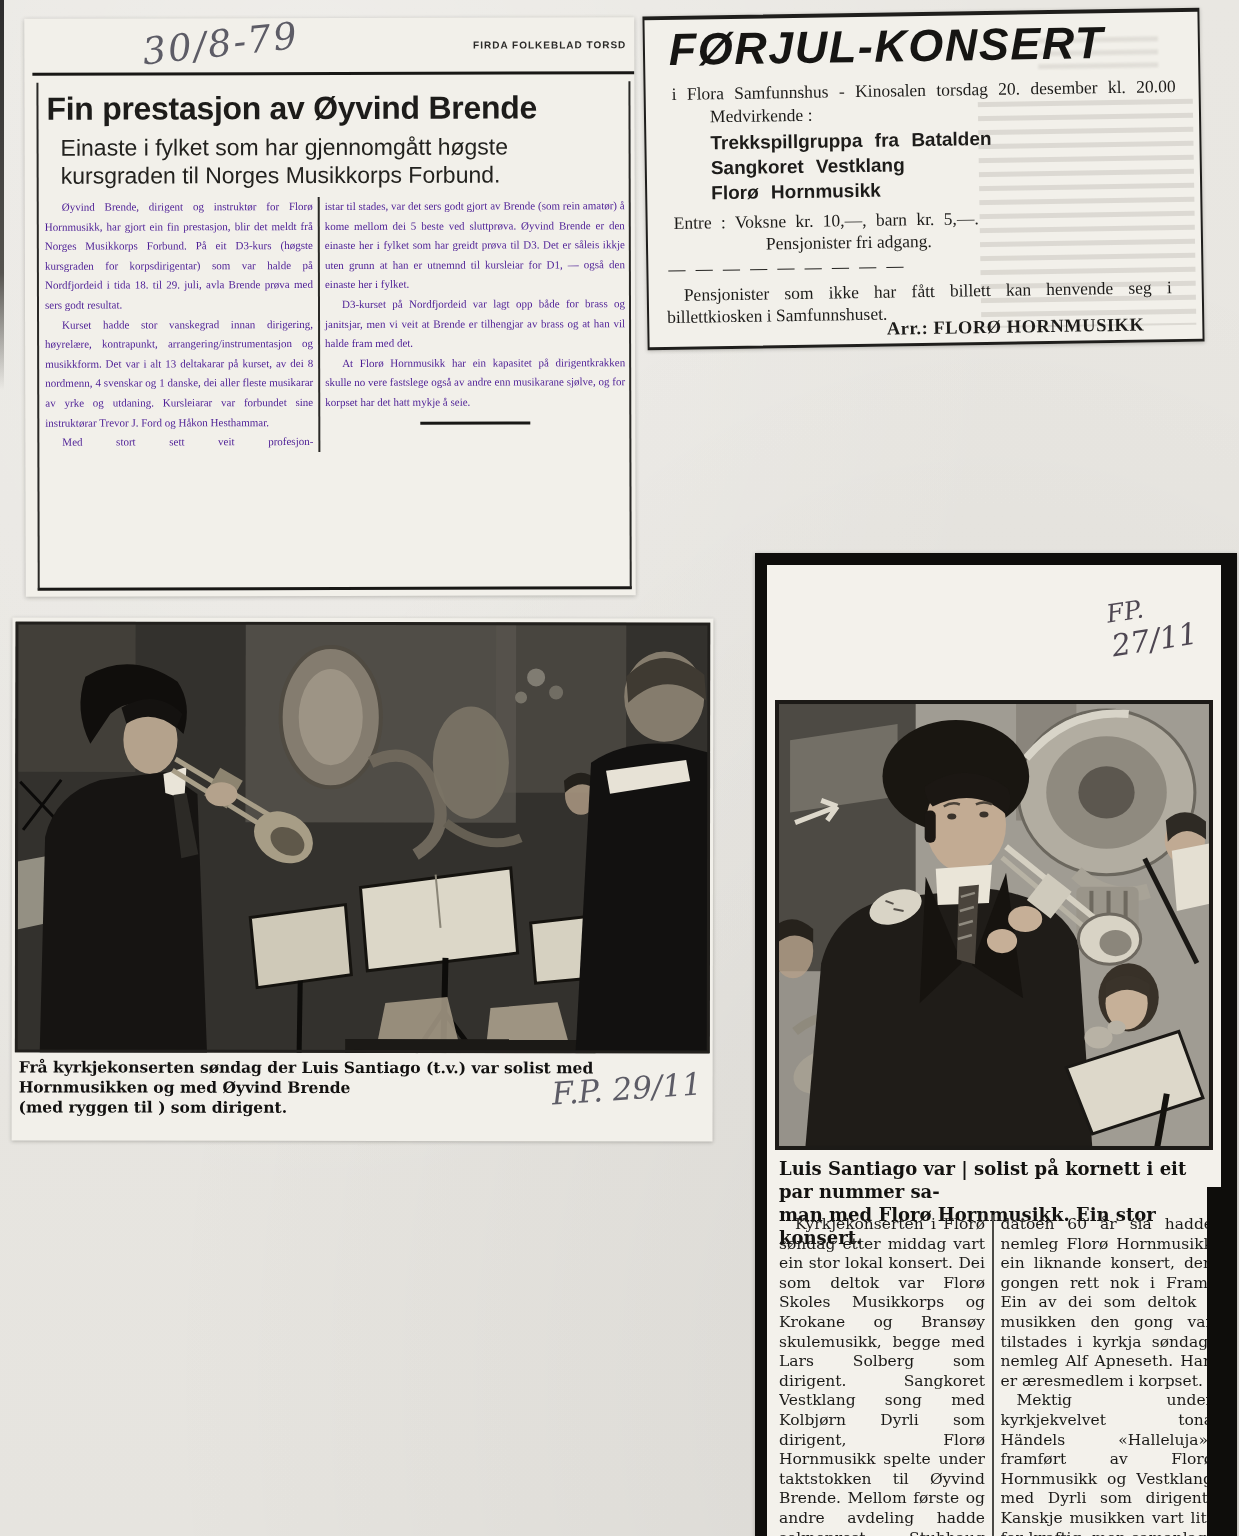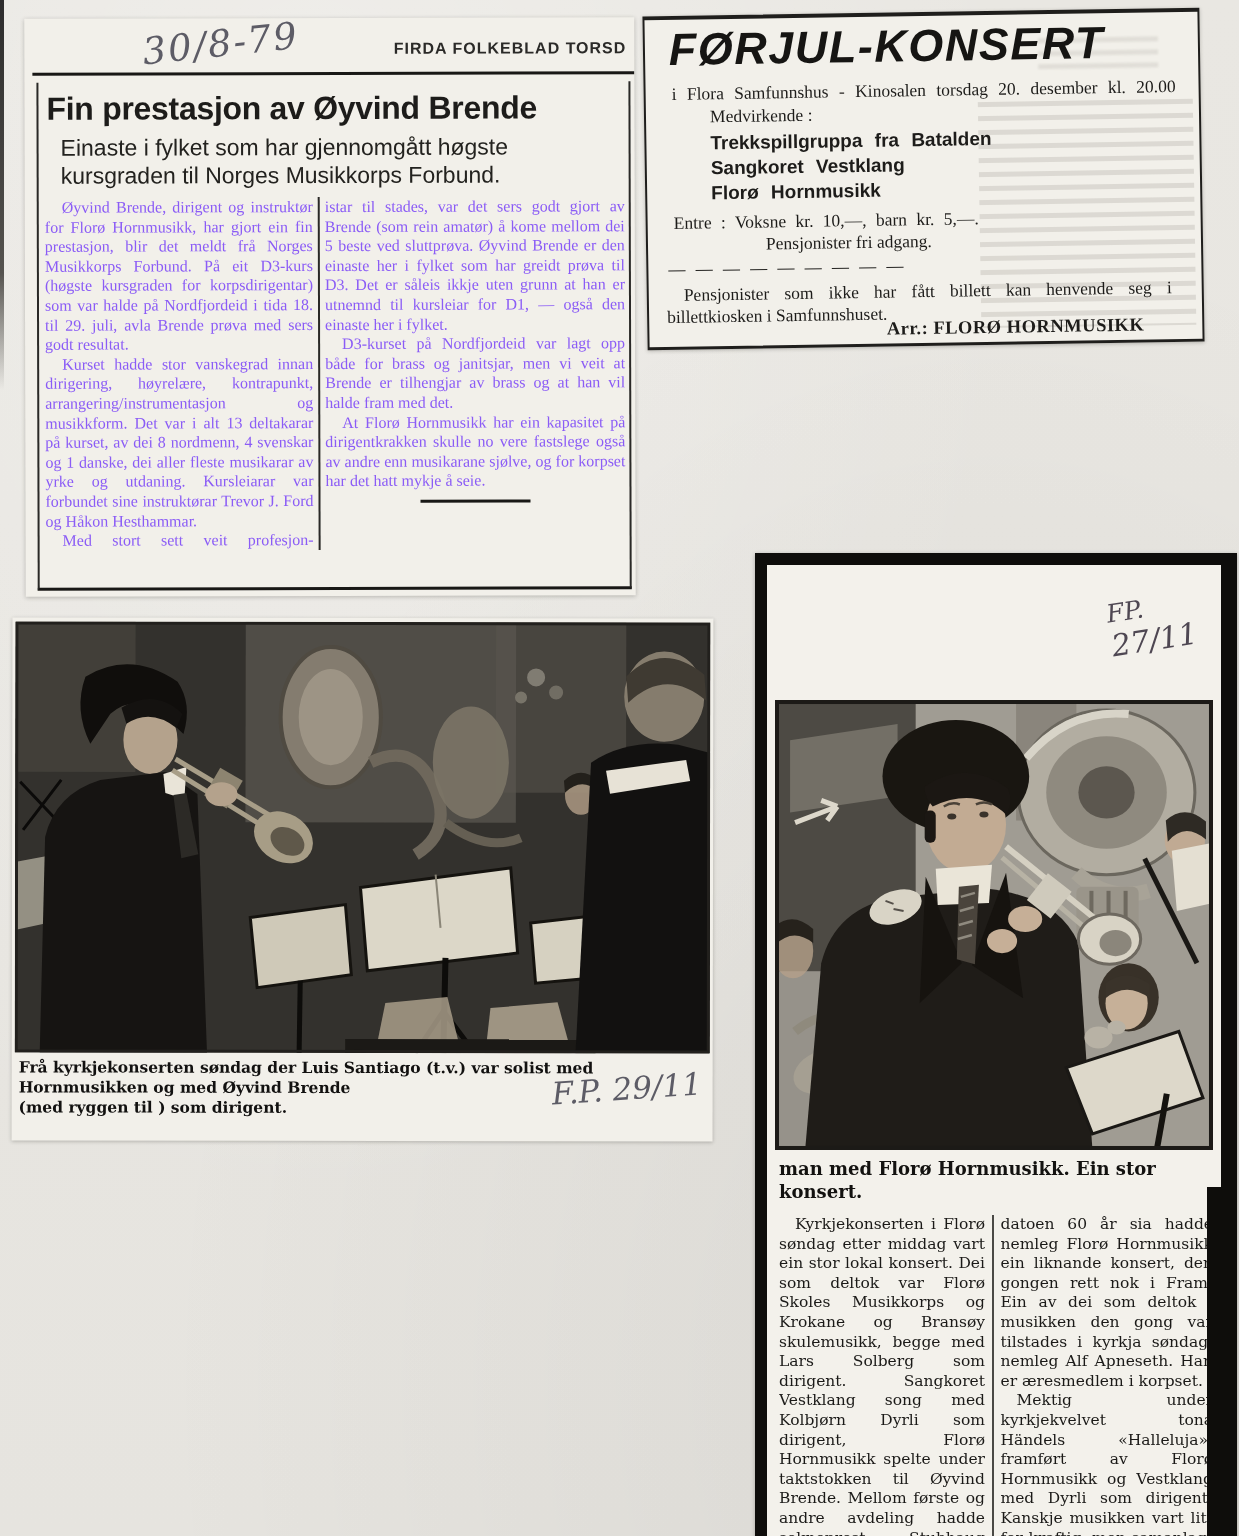--- a/index.html
+++ b/index.html
@@ -13,30 +13,30 @@
   }
   .edge-line{position:absolute;left:0;top:0;width:4px;height:390px;
     background:linear-gradient(#2c2c2c,#55534f 70%,transparent);}
   .paper{background:#f2f0ea;box-shadow:0 1px 4px rgba(40,38,34,.28);}
 
   
   .clip-a{position:absolute;left:25px;top:18px;width:610px;height:578px;transform:rotate(-.15deg);overflow:hidden;}
   .hand{font-family:"DejaVu Serif",serif;font-style:italic;color:#5d5c66;}
   .hand-date-a{position:absolute;left:118px;top:4px;font-size:37px;transform:rotate(-6deg);letter-spacing:2px;}
   .masthead{position:absolute;right:8px;top:22px;font-family:"Liberation Sans",sans-serif;
-    font-weight:bold;font-size:16px;letter-spacing:1px;color:#2b2a28;white-space:nowrap;}
+    font-weight:bold;font-size:10px;letter-spacing:1px;color:#2b2a28;white-space:nowrap;}
   .rule-top{position:absolute;left:8px;right:0;top:54px;height:3px;background:#191816;}
   .frame-a{position:absolute;left:12px;top:64px;right:4px;bottom:6px;
     border-left:2px solid #2a2927;border-right:2px solid #2a2927;border-bottom:3px solid #191816;overflow:hidden;}
   .headline-a{font-family:"Liberation Sans",sans-serif;font-weight:bold;font-size:32px;
     letter-spacing:-.3px;margin:8px 6px 2px 8px;white-space:nowrap;}
   .subhead-a{font-family:"Liberation Sans",sans-serif;font-size:23px;line-height:28px;
     margin:6px 10px 8px 22px;width:540px;color:#23221f;}
   .cols-a{display:flex;margin:2px 4px 0 6px;}
-  .cols-a .col{font-size:16px;line-height:19.6px;text-align:justify;color:#8b5cf6;}
+  .cols-a .col{font-size:11px;line-height:19.6px;text-align:justify;color:#4c1d95;}
   .cols-a .col1{width:268px;}
   .cols-a .vdiv{width:2px;background:#2a2927;margin:0 5px;}
   .cols-a .col2{flex:1;}
   .cols-a p{margin:0;text-indent:17px;}
   .cols-a p.noindent{text-indent:0;}
   .jlast{text-align-last:justify;}
   .end-rule{width:110px;height:3px;background:#191816;margin:9px auto 0;}
 
   
   .clip-b{position:absolute;left:645px;top:12px;width:553px;height:327px;transform:rotate(-.9deg);
@@ -262,20 +262,21 @@
       <ellipse cx="350" cy="302" rx="21" ry="26" fill="#c6b098"></ellipse>
       <path d="M329,282 Q350,266 373,283 L373,297 Q350,280 329,297 Z" fill="#3a332a"></path>
       <ellipse cx="340" cy="326" rx="9" ry="7" fill="#b8b2a5"></ellipse>
       <ellipse cx="322" cy="336" rx="14" ry="11" fill="#b8b2a5"></ellipse>
       <polygon points="290,366 402,330 426,396 316,432" fill="#ddd8ca" stroke="#1a1815" stroke-width="3"></polygon>
       <line x1="390" y1="392" x2="380" y2="448" stroke="#15130f" stroke-width="6"></line>
       <rect x="2" y="2" width="432" height="444" fill="none" stroke="#1c1a17" stroke-width="4"></rect>
     </svg>
 
     <div class="caption-c">
+      <div>Luis Santiago var | solist på kornett  i eit par nummer sa-</div>
       <div>man med Florø Hornmusikk. Ein stor konsert.</div>
     </div>
 
     <div class="cols-c">
       <div class="col col1">
         <p>Kyrkjekonserten i Florø søndag etter middag vart ein stor lokal konsert. Dei som deltok var Florø Skoles Musikkorps og Krokane og Bransøy skulemusikk, begge med Lars Solberg som dirigent. Sangkoret Vestklang song med Kolbjørn Dyrli som dirigent, Florø Hornmusikk spelte under taktstokken til Øyvind Brende. Mellom første og andre avdeling hadde sokneprest Stubhaug andakt.</p>
 
       </div>
       <div class="vdiv"></div>
       <div class="col col2">

